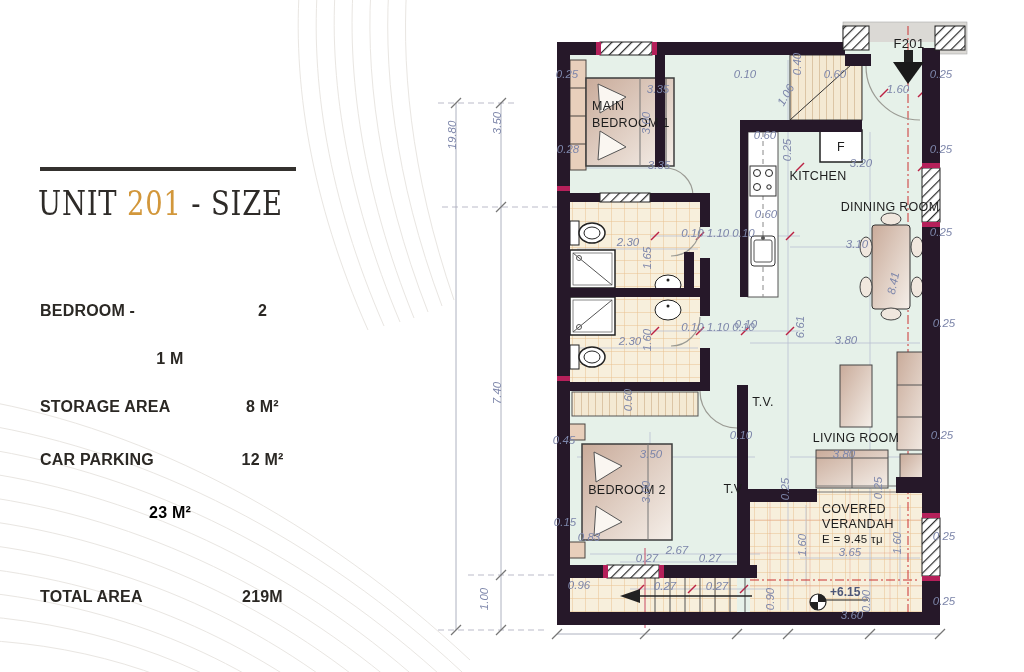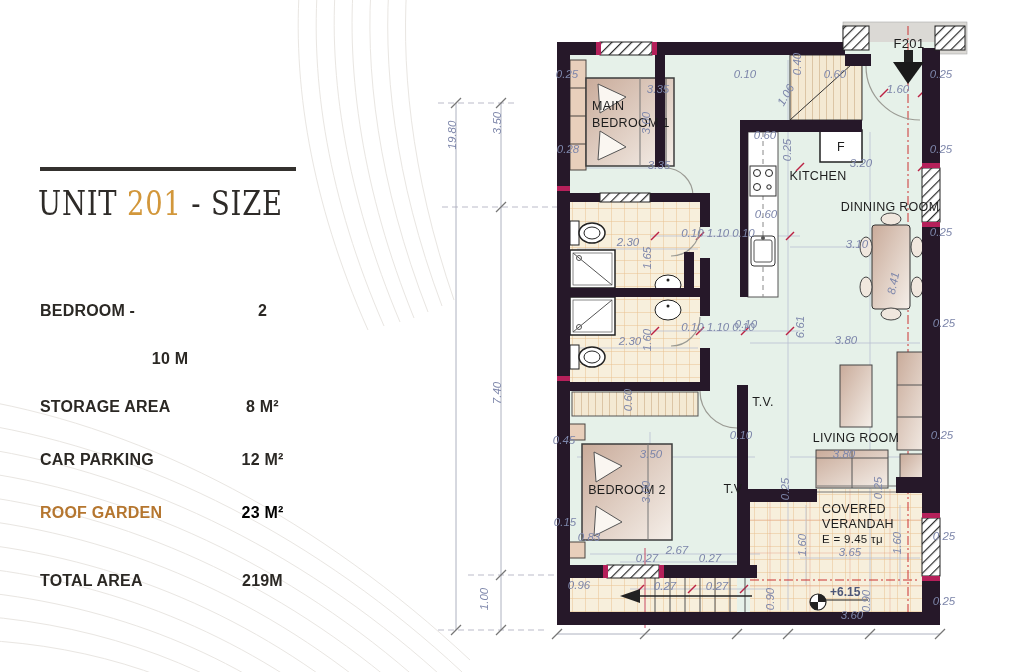--- a/index.html
+++ b/index.html
@@ -9,21 +9,21 @@
   .left-panel{position:absolute;left:0;top:0;width:440px;height:594px;z-index:2;}
   .title-rule{position:absolute;left:40px;top:167px;width:256px;height:4px;background:#34312e;}
   .page-title{position:absolute;left:38px;top:184px;margin:0;font-family:"DejaVu Serif","Liberation Serif",serif;
               font-weight:400;font-size:33px;color:#2e2b28;white-space:nowrap;
               transform:scaleX(.83);transform-origin:left top;letter-spacing:1px;}
   .page-title .gold{color:#d2973b;}
   .spec-row{position:absolute;left:40px;width:260px;display:flex;align-items:baseline;
             font-size:16px;font-weight:700;color:#2b2824;letter-spacing:.2px;}
   .spec-label{width:185px;flex:none;}
   .spec-value{flex:1;text-align:center;}
-  .r0{top:302px}.r1{top:350px}.r2{top:398px}.r3{top:451px}.r4{top:504px}.r5{top:572px}
+  .r0{top:302px}.r1{top:350px}.r2{top:398px}.r3{top:451px}.r4{top:504px}.r5{top:588px}
   .hl .spec-label{color:#b5762f;}
   .hl .spec-value{color:#000000;}
   svg text{font-family:"Liberation Sans",sans-serif;}
   .dim{fill:#7d86aa;font-size:11.5px;font-style:italic;text-anchor:middle;}
   .room{fill:#1d1d1d;font-size:12.5px;text-anchor:middle;letter-spacing:.3px;}
   .rooms{fill:#1d1d1d;font-size:12.5px;letter-spacing:.3px;}
   .elev{fill:#4c5678;font-size:12px;font-weight:bold;}
 </style>
 </head>
 <body>
@@ -394,32 +394,31 @@
 
 <div class="left-panel">
   <div class="title-rule"></div>
   <h1 class="page-title"><span>UNIT</span>&nbsp;<span class="gold">201</span>&nbsp;<span>- SIZE</span></h1>
 
   <div class="spec-row r0">
     <span class="spec-label">BEDROOM -</span>
     <span class="spec-value">2</span>
   </div>
   <div class="spec-row r1">
-    <span class="spec-value">10 M</span>
+    <span class="spec-value">1 M</span>
   </div>
   <div class="spec-row r2">
     <span class="spec-label">STORAGE AREA</span>
     <span class="spec-value">8 M²</span>
   </div>
   <div class="spec-row r3">
     <span class="spec-label">CAR PARKING</span>
     <span class="spec-value">12 M²</span>
   </div>
   <div class="spec-row r4 hl">
-    <span class="spec-label">ROOF GARDEN</span>
     <span class="spec-value">23 M²</span>
   </div>
   <div class="spec-row r5">
     <span class="spec-label">TOTAL AREA</span>
     <span class="spec-value">219M</span>
   </div>
 </div>
 
 </div>
 

